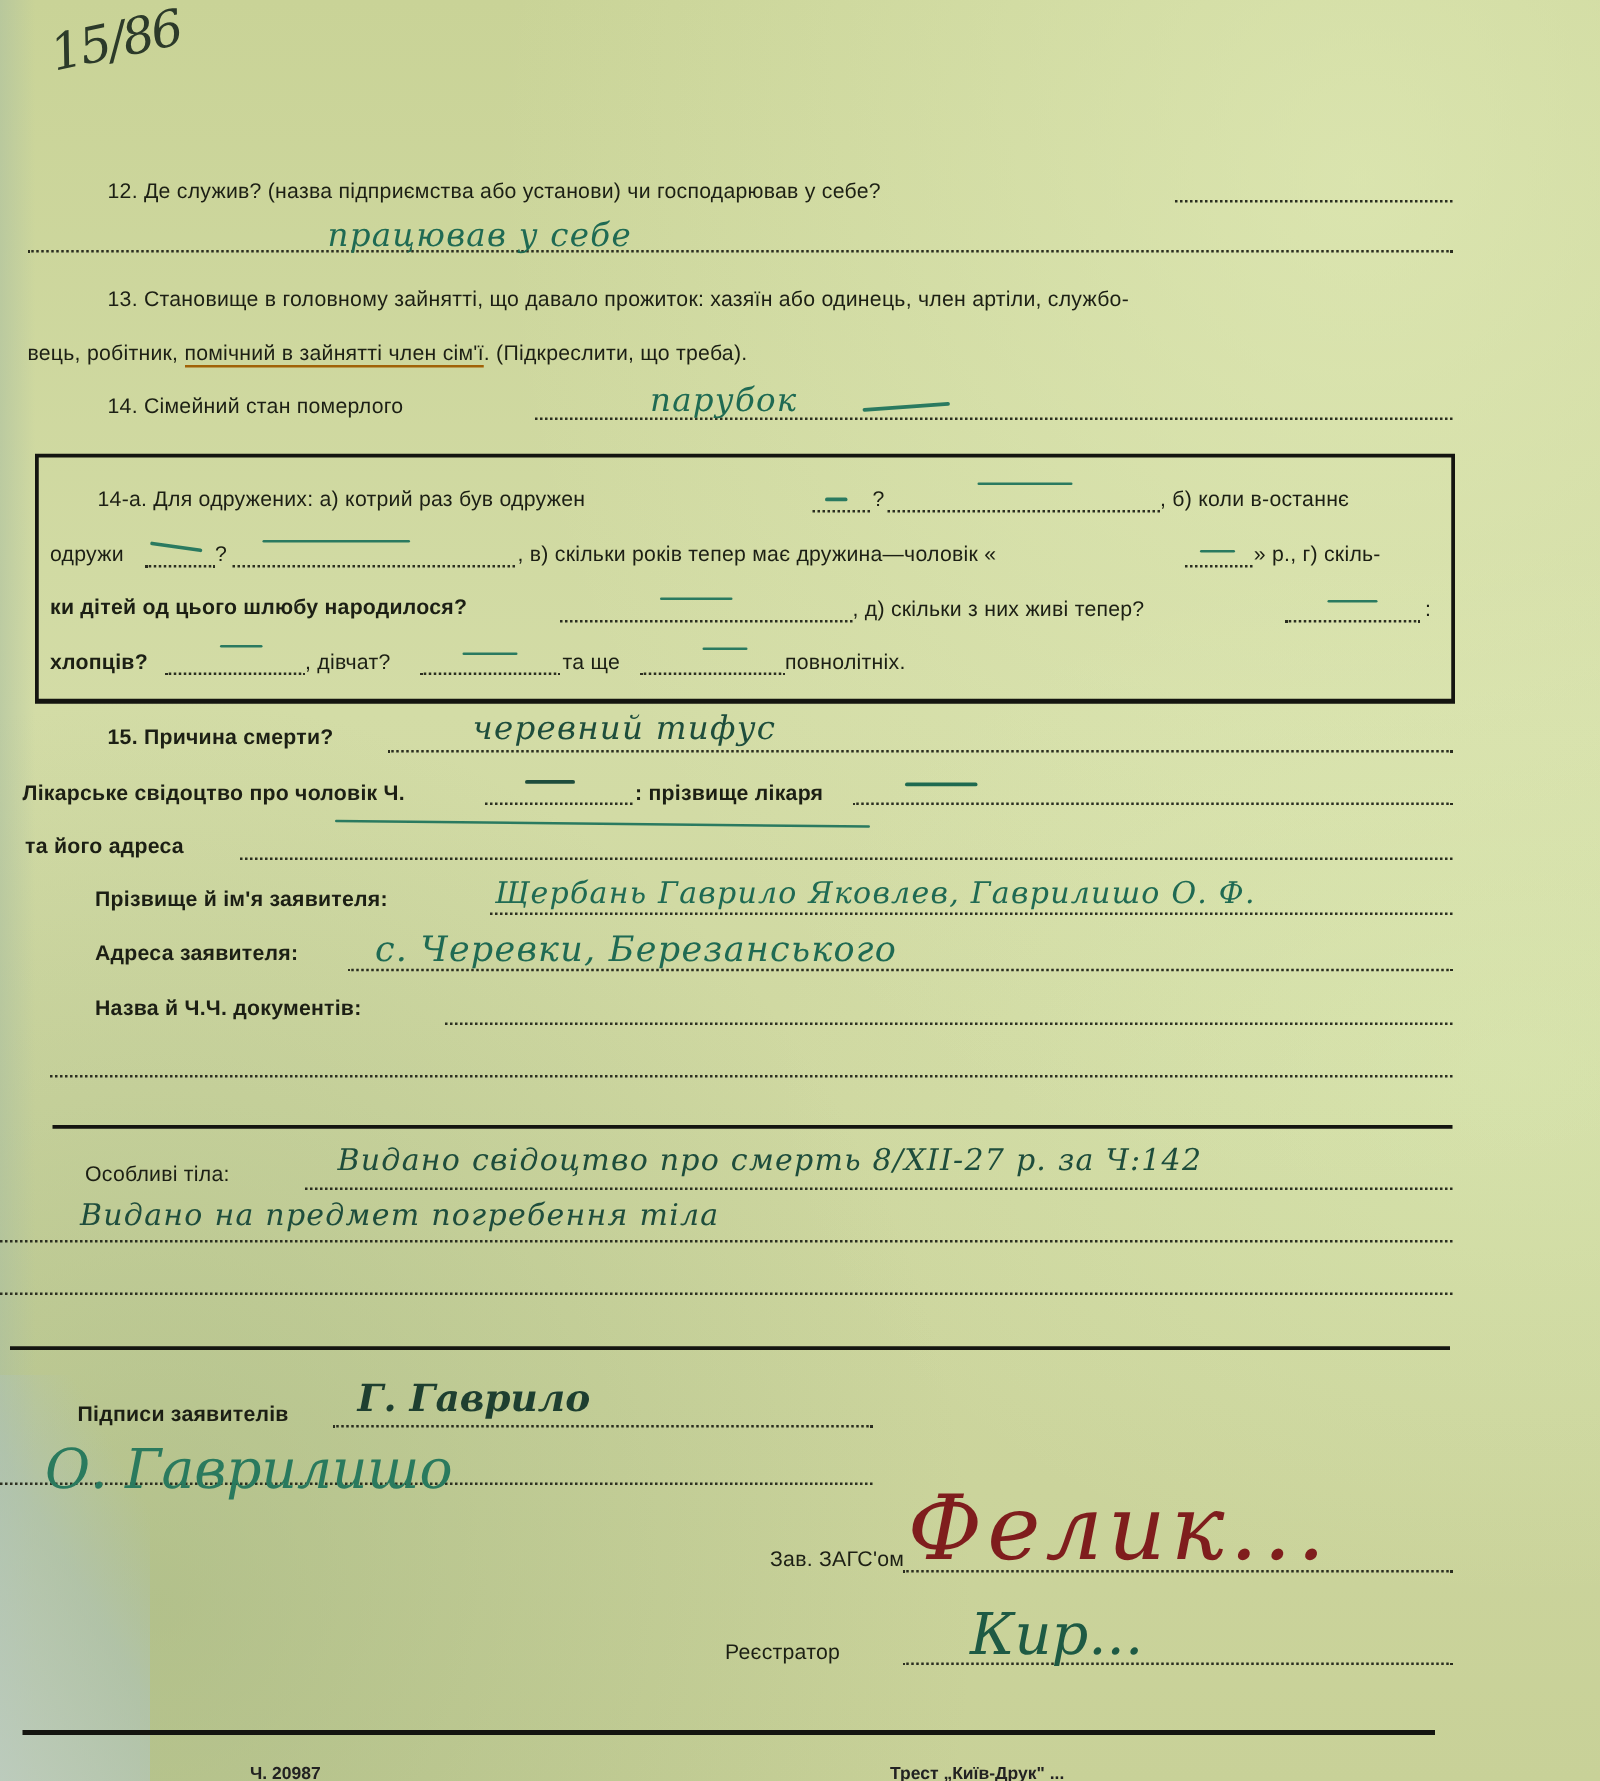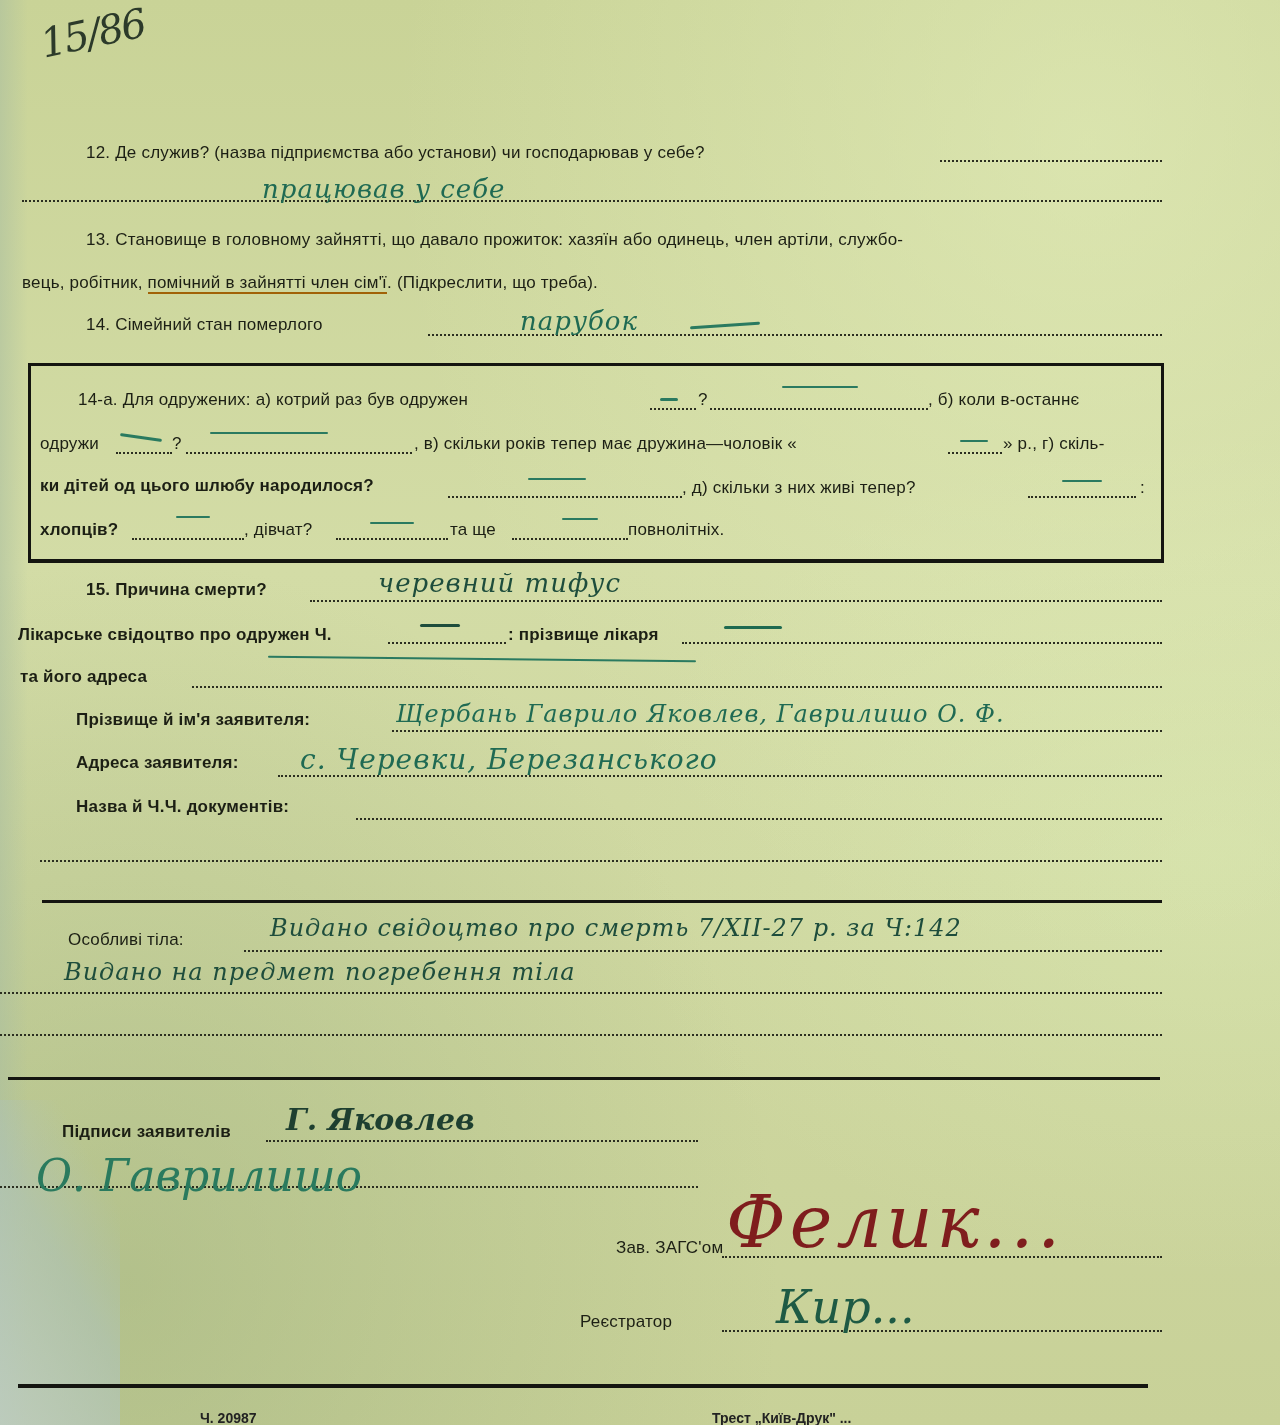--- a/index.html
+++ b/index.html
@@ -120,21 +120,21 @@
 <div class="dash" style="left:370px; top:522px; width:44px; height:2px;"></div>
 <div class="line" style="left:450px; top:520px;">та ще</div>
 <div class="dots" style="left:512px; top:538px; width:116px;"></div>
 <div class="dash" style="left:562px; top:518px; width:36px; height:2px;"></div>
 <div class="line" style="left:628px; top:520px;">повнолітніх.</div>
 
 <div class="line bold" style="left:86px; top:580px;">15. Причина смерти?</div>
 <div class="dots" style="left:310px; top:600px; width:852px;"></div>
 <div class="hw dark" style="left:378px; top:568px; font-size:26px;">черевний тифус</div>
 
-<div class="line bold" style="left:18px; top:625px;">Лікарське свідоцтво про одружен Ч.</div>
+<div class="line bold" style="left:18px; top:625px;">Лікарське свідоцтво про чоловік Ч.</div>
 <div class="dots" style="left:388px; top:642px; width:118px;"></div>
 <div class="dash" style="left:420px; top:624px; width:40px; background:#1e4d3c;"></div>
 <div class="line bold" style="left:508px; top:625px;">: прізвище лікаря</div>
 <div class="dots" style="left:682px; top:642px; width:480px;"></div>
 <div class="dash" style="left:724px; top:626px; width:58px; background:#1e6a50;"></div>
 <div class="line bold" style="left:20px; top:667px;">та його адреса</div>
 <div class="dots" style="left:192px; top:686px; width:970px;"></div>
 <div class="dash" style="left:268px; top:658px; width:428px; height:2px; transform:rotate(0.6deg);"></div>
 
 <div class="line bold" style="left:76px; top:710px;">Прізвище й ім'я заявителя:</div>
@@ -146,30 +146,30 @@
 <div class="hw" style="left:300px; top:743px; font-size:28px;">с. Черевки, Березанського</div>
 
 <div class="line bold" style="left:76px; top:797px;">Назва й Ч.Ч. документів:</div>
 <div class="dots" style="left:356px; top:818px; width:806px;"></div>
 <div class="dots" style="left:40px; top:860px; width:1122px;"></div>
 
 <div class="rule" style="left:42px; top:900px; width:1120px;"></div>
 
 <div class="line" style="left:68px; top:930px;">Особливі тіла:</div>
 <div class="dots" style="left:244px; top:950px; width:918px;"></div>
-<div class="hw dark" style="left:270px; top:914px; font-size:24px;">Видано свідоцтво про смерть 7/XII-27 р. за Ч:142</div>
+<div class="hw dark" style="left:270px; top:914px; font-size:24px;">Видано свідоцтво про смерть 8/XII-27 р. за Ч:142</div>
 <div class="dots" style="left:0px; top:992px; width:1162px;"></div>
 <div class="hw dark" style="left:64px; top:958px; font-size:24px;text-align:center;">Видано на предмет погребення тіла</div>
 <div class="dots" style="left:0px; top:1034px; width:1162px;"></div>
 
 <div class="rule" style="left:8px; top:1077px; width:1152px;"></div>
 
 <div class="line bold" style="left:62px; top:1122px;">Підписи заявителів</div>
 <div class="dots" style="left:266px; top:1140px; width:432px;"></div>
-<div class="sig" style="left:286px; top:1102px; font-size:30px; color:#1e3f30; font-weight:bold;">Г. Яковлев</div>
+<div class="sig" style="left:286px; top:1102px; font-size:30px; color:#1e3f30; font-weight:bold;">Г. Гаврило</div>
 <div class="dots" style="left:0px; top:1186px; width:698px;"></div>
 <div class="sig" style="left:36px; top:1150px; font-size:44px; color:#2a7a5e;">О. Гаврилишо</div>
 
 <div class="line" style="left:616px; top:1238px;">Зав. ЗАГС'ом</div>
 <div class="dots" style="left:722px; top:1256px; width:440px;"></div>
 <div class="sig" style="left:726px; top:1180px; font-size:72px; color:#7f1d1d; letter-spacing:4px;">Фелик...</div>
 
 <div class="line" style="left:580px; top:1312px;">Реєстратор</div>
 <div class="dots" style="left:722px; top:1330px; width:440px;"></div>
 <div class="sig" style="left:776px; top:1280px; font-size:46px; color:#1e5a44;">Кир...</div>

